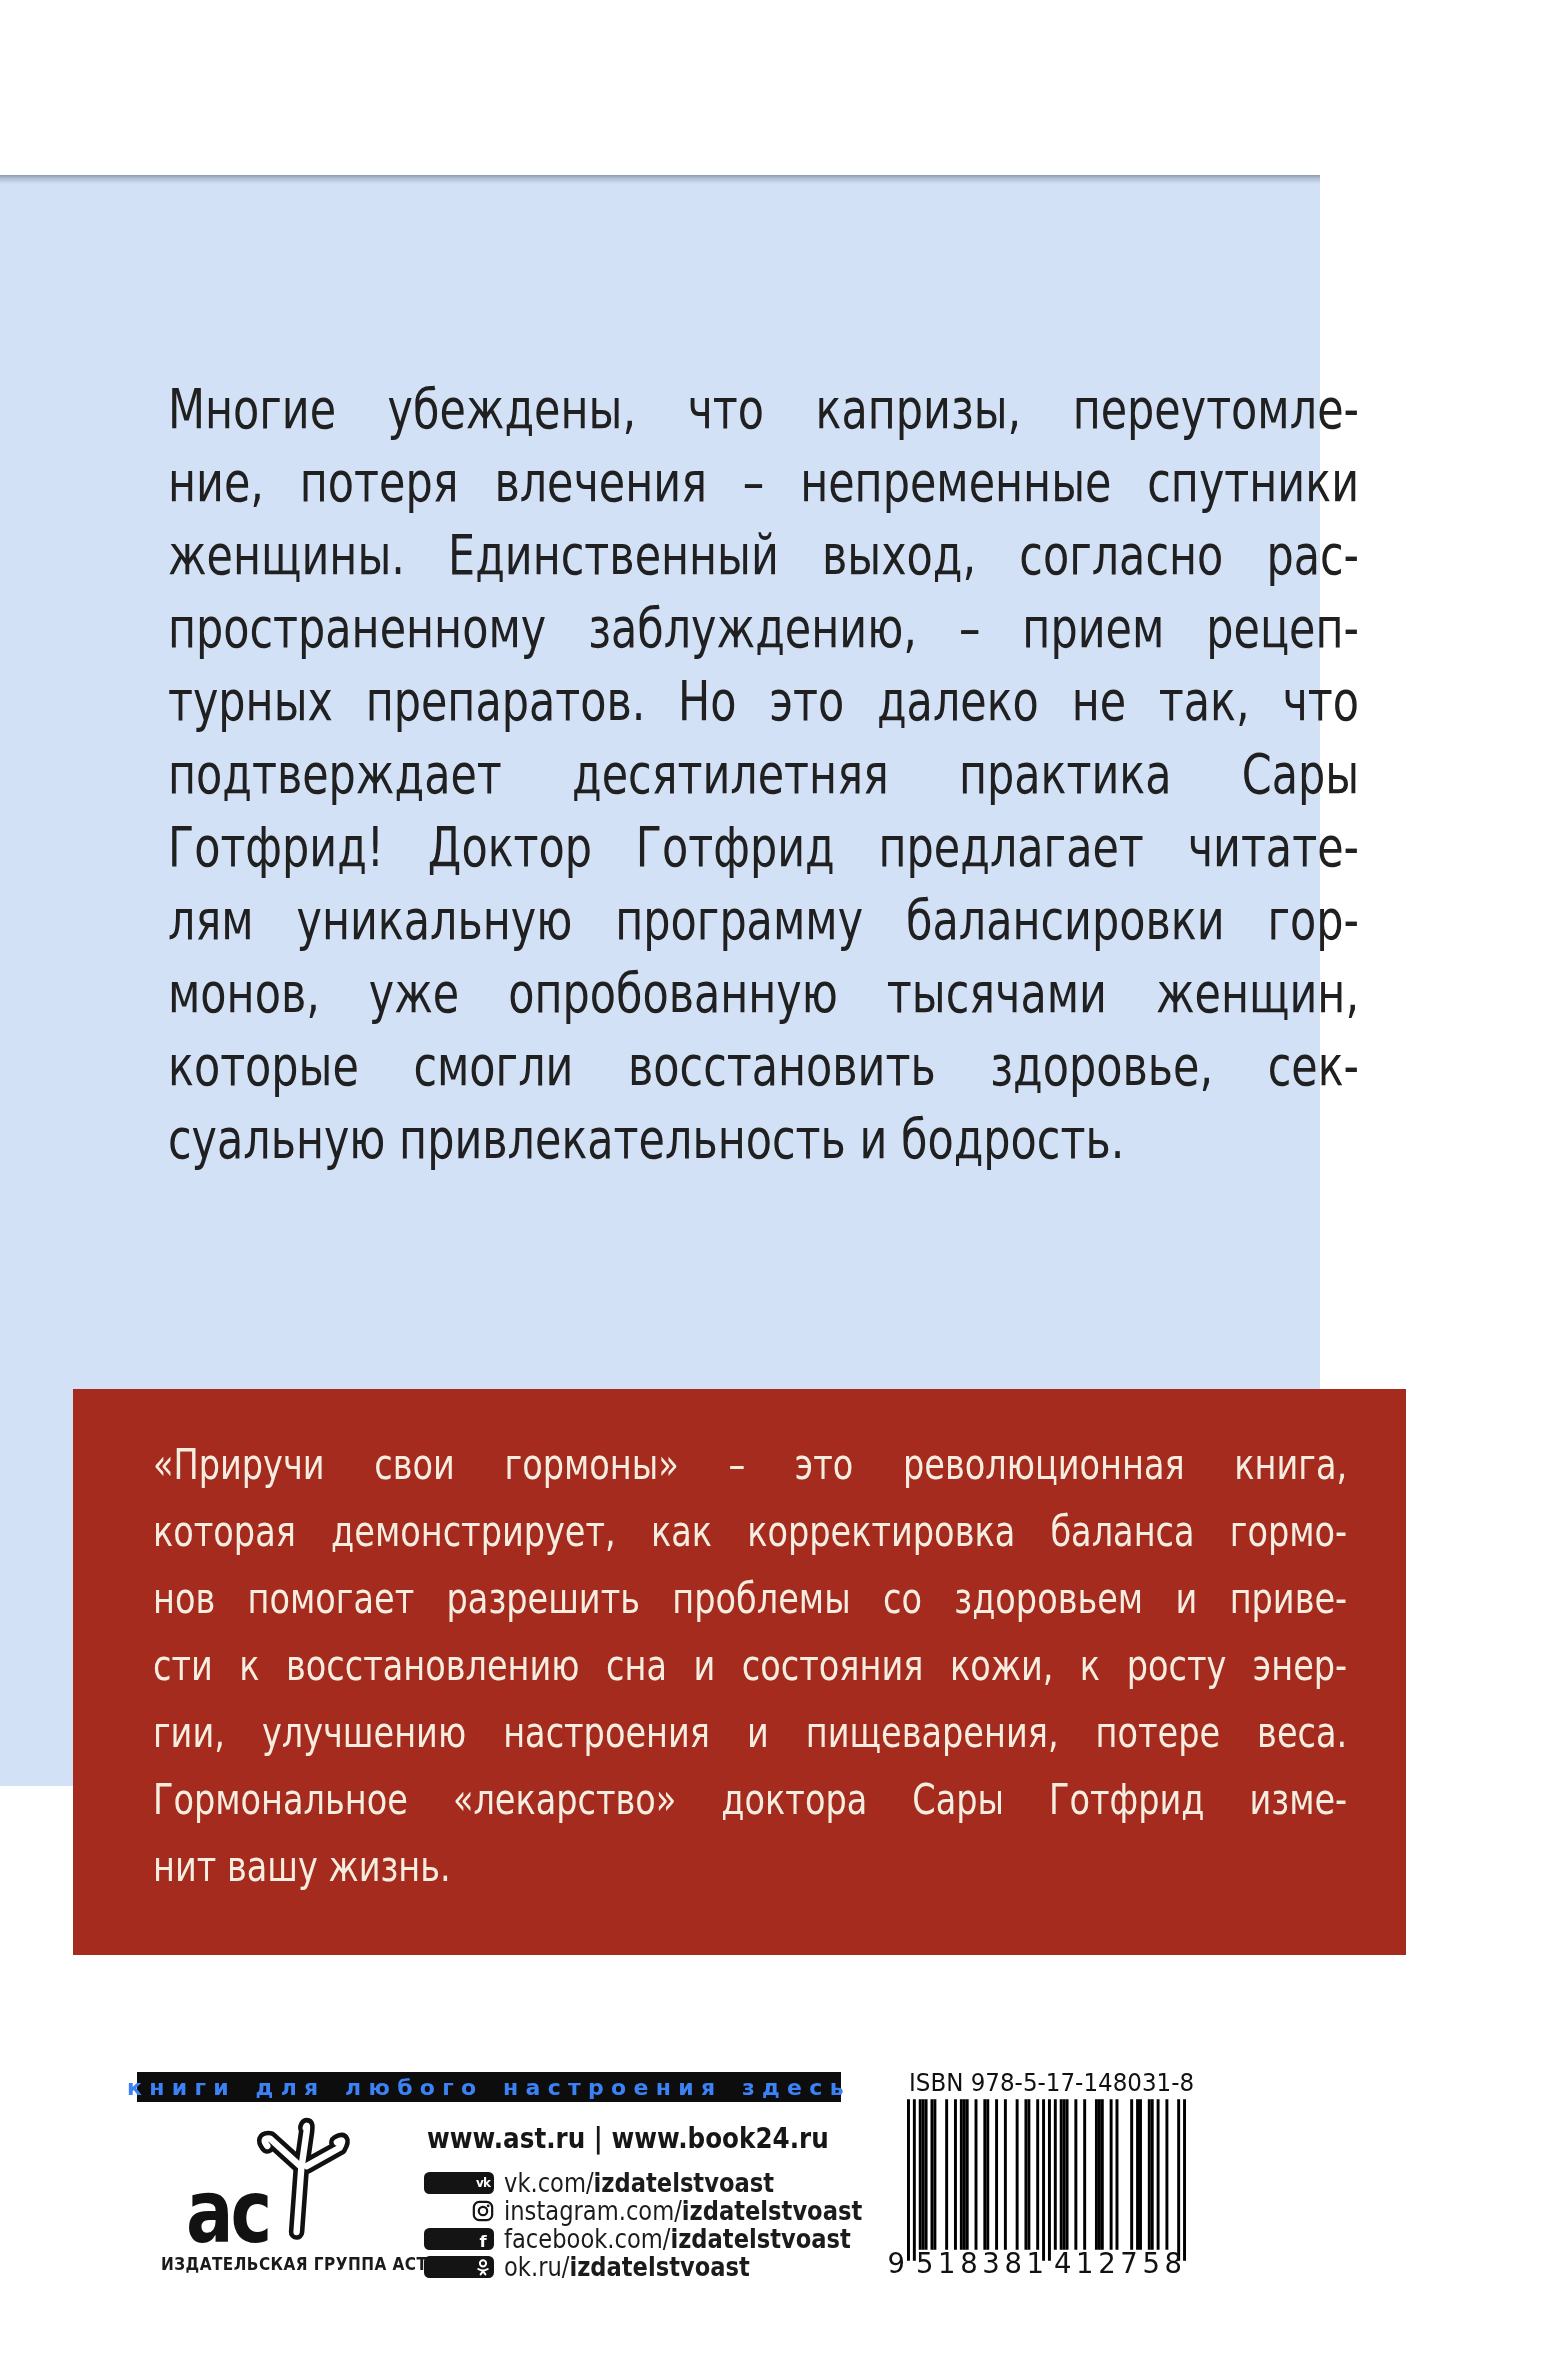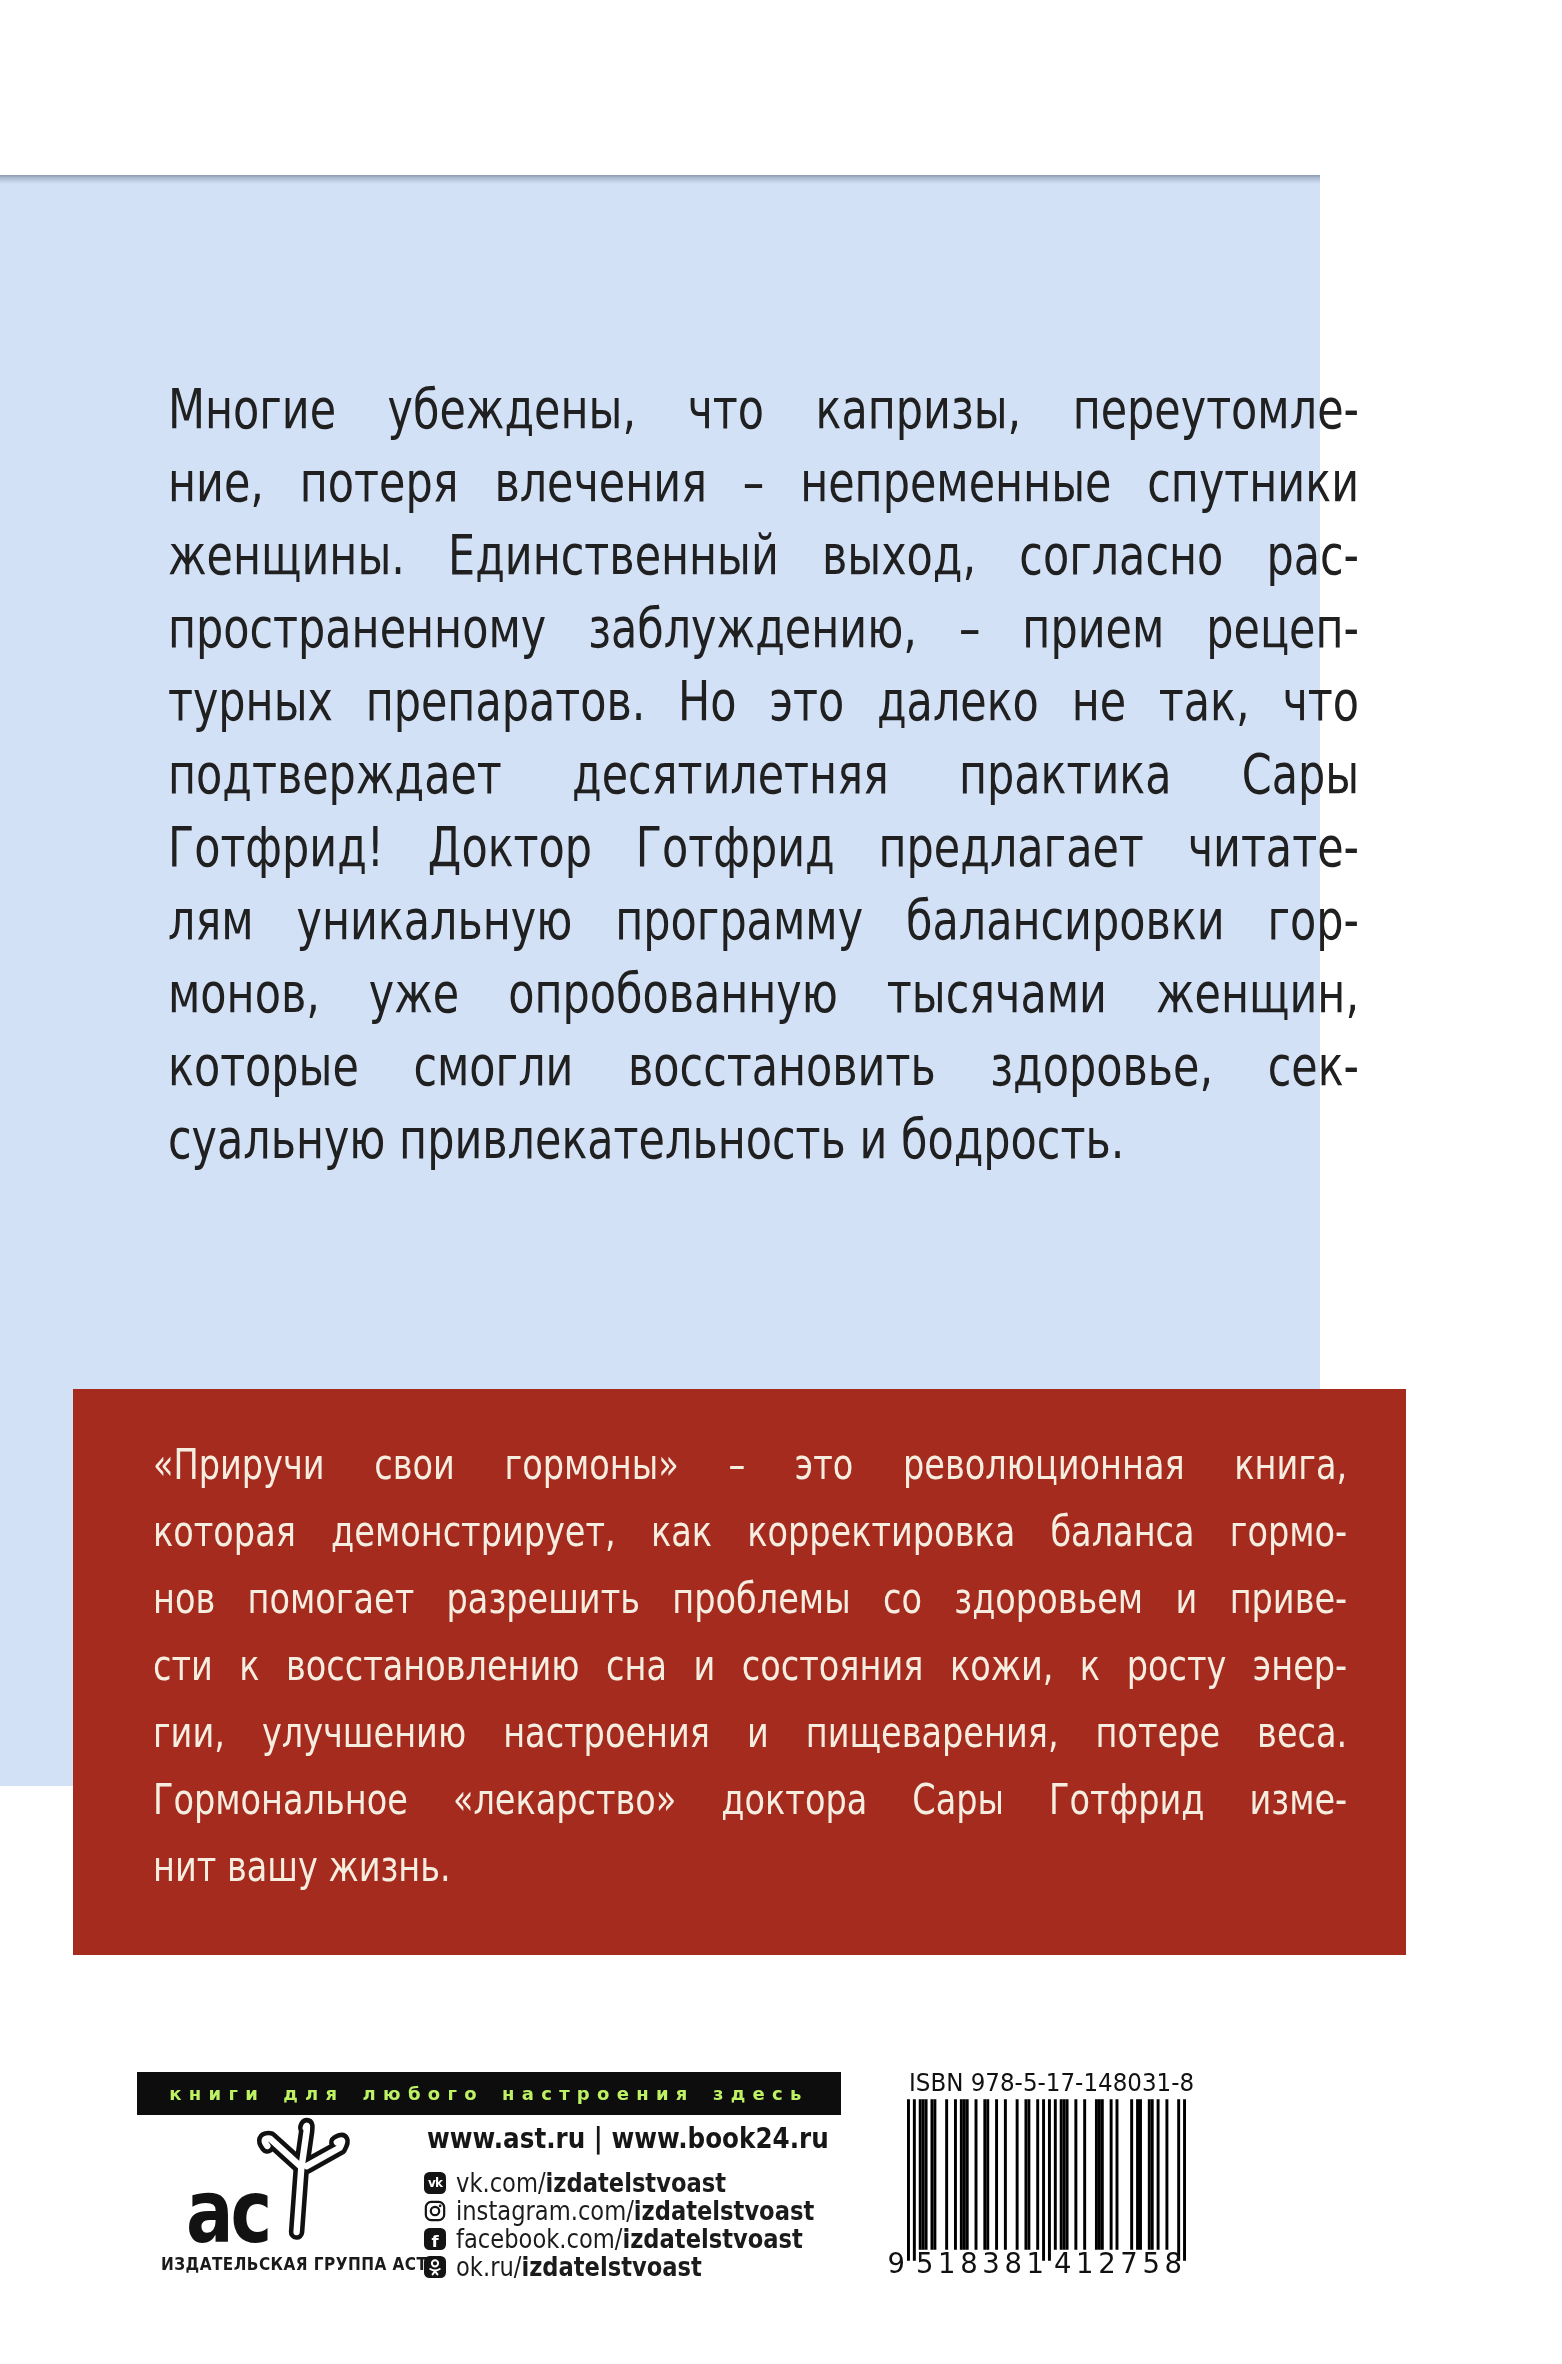--- a/index.html
+++ b/index.html
@@ -28,24 +28,24 @@
     position:absolute;left:73px;top:1389px;width:1333px;height:566px;
     background:#a52b1f;
   }
   .red-box .rb-text{
     position:absolute;left:80px;top:42px;width:1531px;
     transform:scaleX(0.78);transform-origin:0 0;
     color:#f5eee0;font-size:43px;line-height:67px;font-weight:400;
   }
   
   .banner{
-    position:absolute;left:137px;top:2072px;width:704px;height:43px;
-    background:#0d0d0d;color:#bef264;
+    position:absolute;left:137px;top:2072px;width:704px;height:30px;
+    background:#0d0d0d;color:#3b82f6;
     display:flex;align-items:center;justify-content:center;
-    font-size:18px;font-weight:bold;letter-spacing:7.3px;word-spacing:4.6px;
+    font-size:22px;font-weight:bold;letter-spacing:7.3px;word-spacing:4.6px;
     white-space:nowrap;
   }
   .cactus{position:absolute;left:249px;top:2113px;}
   .ast-letters{
     position:absolute;left:186px;top:2172px;width:116px;
     transform:scaleX(0.8);transform-origin:0 0;
     font-size:88px;line-height:0.9;font-weight:bold;color:#121212;
     letter-spacing:-3.7px;
   }
   .logo-label{
@@ -58,20 +58,21 @@
     position:absolute;left:427px;top:2121px;width:432px;
     transform:scaleX(0.85);transform-origin:0 0;
     font-size:29px;font-weight:bold;color:#161616;white-space:nowrap;
   }
   .social-list{position:absolute;left:424px;top:2169px;}
   .social-row{display:flex;align-items:center;height:28px;}
   .s-icon{
     width:22px;height:22px;border-radius:5.5px;background:#141414;color:#fff;
     display:flex;align-items:center;justify-content:center;flex:0 0 22px;
     font-weight:bold;
+    padding-left:48px;
   }
   .s-icon.outline{background:#fff;}
   .s-icon .vk-t{font-size:12px;letter-spacing:-0.9px;}
   .s-icon .fb-t{font-size:16.5px;line-height:1;position:relative;top:2.8px;}
   .s-text{
     margin-left:10px;font-size:26px;color:#1b1b1b;white-space:nowrap;
     transform:scaleX(0.87);transform-origin:0 0;
   }
   .s-text b{font-weight:bold;}
   .isbn-label{

